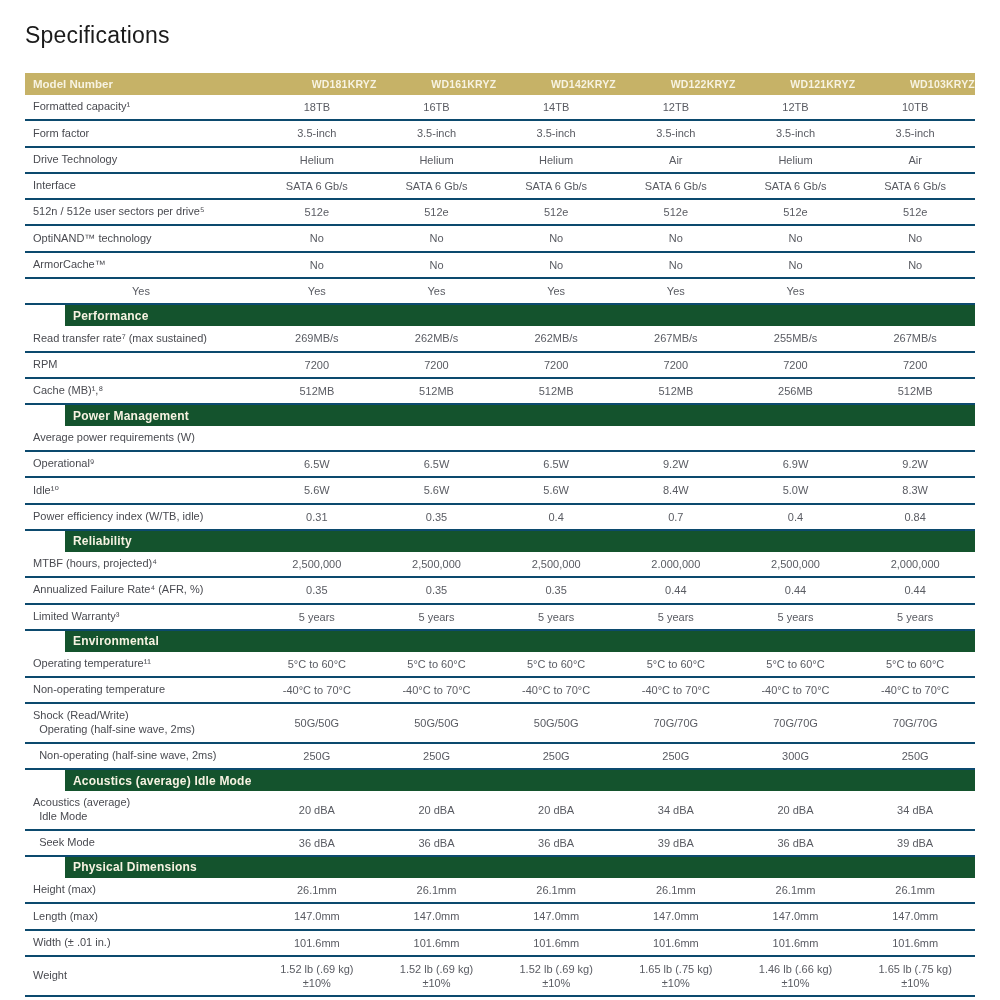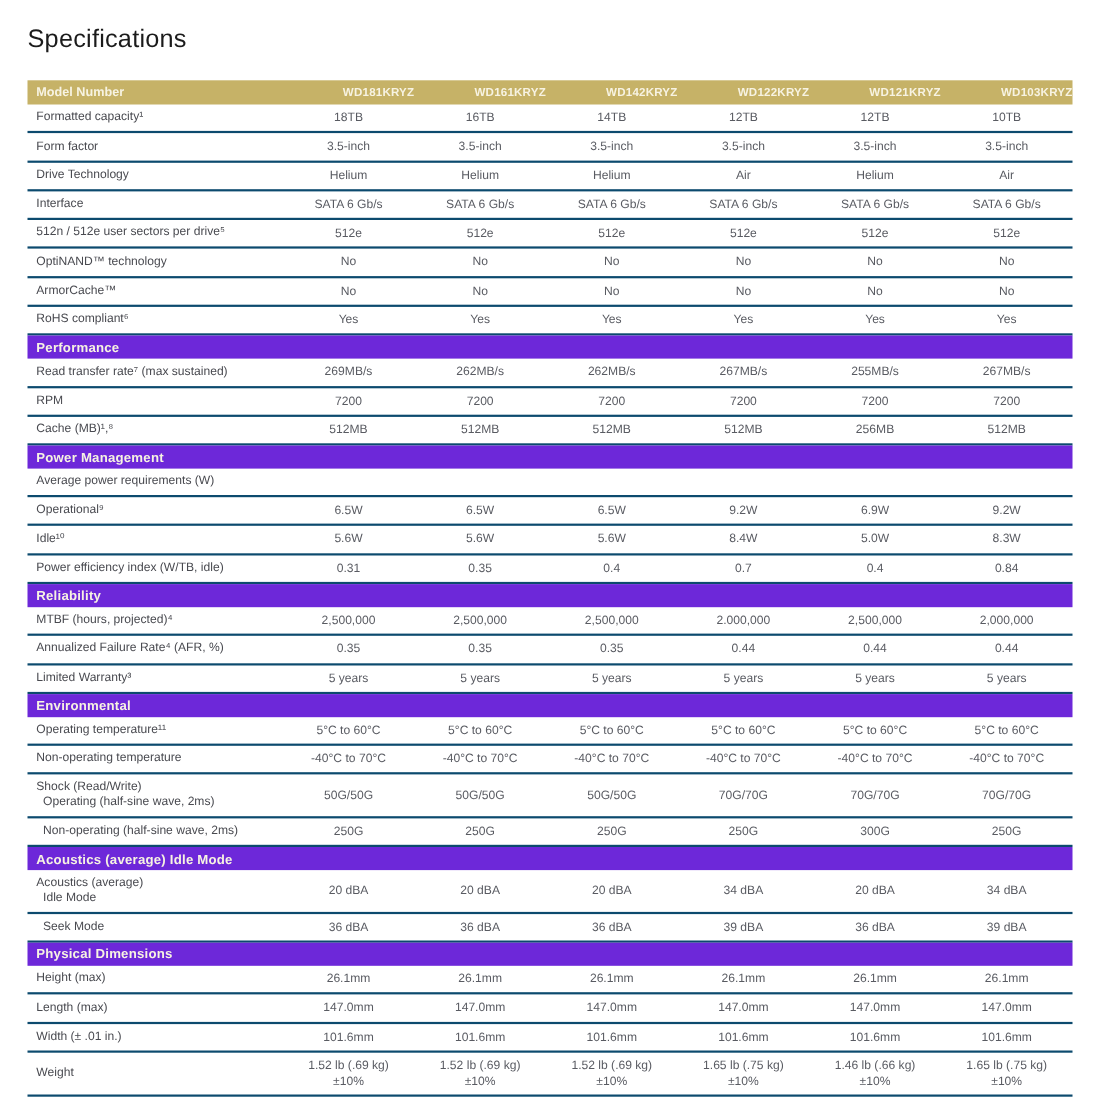--- a/index.html
+++ b/index.html
@@ -44,24 +44,25 @@
     color: #f7f3e2;
   }
   .table-header .hdr-col {
     font-size: 10.5px;
     font-weight: bold;
     text-align: right;
     color: #f7f3e2;
     letter-spacing: 0.2px;
   }
   .section-bar {
-    background: #6d28d9;
+    background: #14532d;
     min-height: 21px;
     display: flex;
     align-items: center;
+    margin-left: 40px;
   }
   .section-bar .section-title {
     font-size: 12px;
     font-weight: bold;
     color: #f7f3e2;
     padding-left: 8px;
     letter-spacing: 0.2px;
   }
   .data-row {
     border-bottom: 2px solid #0c4a6e;
@@ -158,21 +159,20 @@
         <div class="grid-row data-row">
           <div class="row-label">ArmorCache™</div>
           <div class="cell-value">No</div>
           <div class="cell-value">No</div>
           <div class="cell-value">No</div>
           <div class="cell-value">No</div>
           <div class="cell-value">No</div>
           <div class="cell-value">No</div>
         </div>
         <div class="grid-row data-row">
-          <div class="row-label">RoHS compliant⁶</div>
           <div class="cell-value">Yes</div>
           <div class="cell-value">Yes</div>
           <div class="cell-value">Yes</div>
           <div class="cell-value">Yes</div>
           <div class="cell-value">Yes</div>
           <div class="cell-value">Yes</div>
         </div>
         <div class="section-bar">
           <div class="section-title">Performance</div>
         </div>

